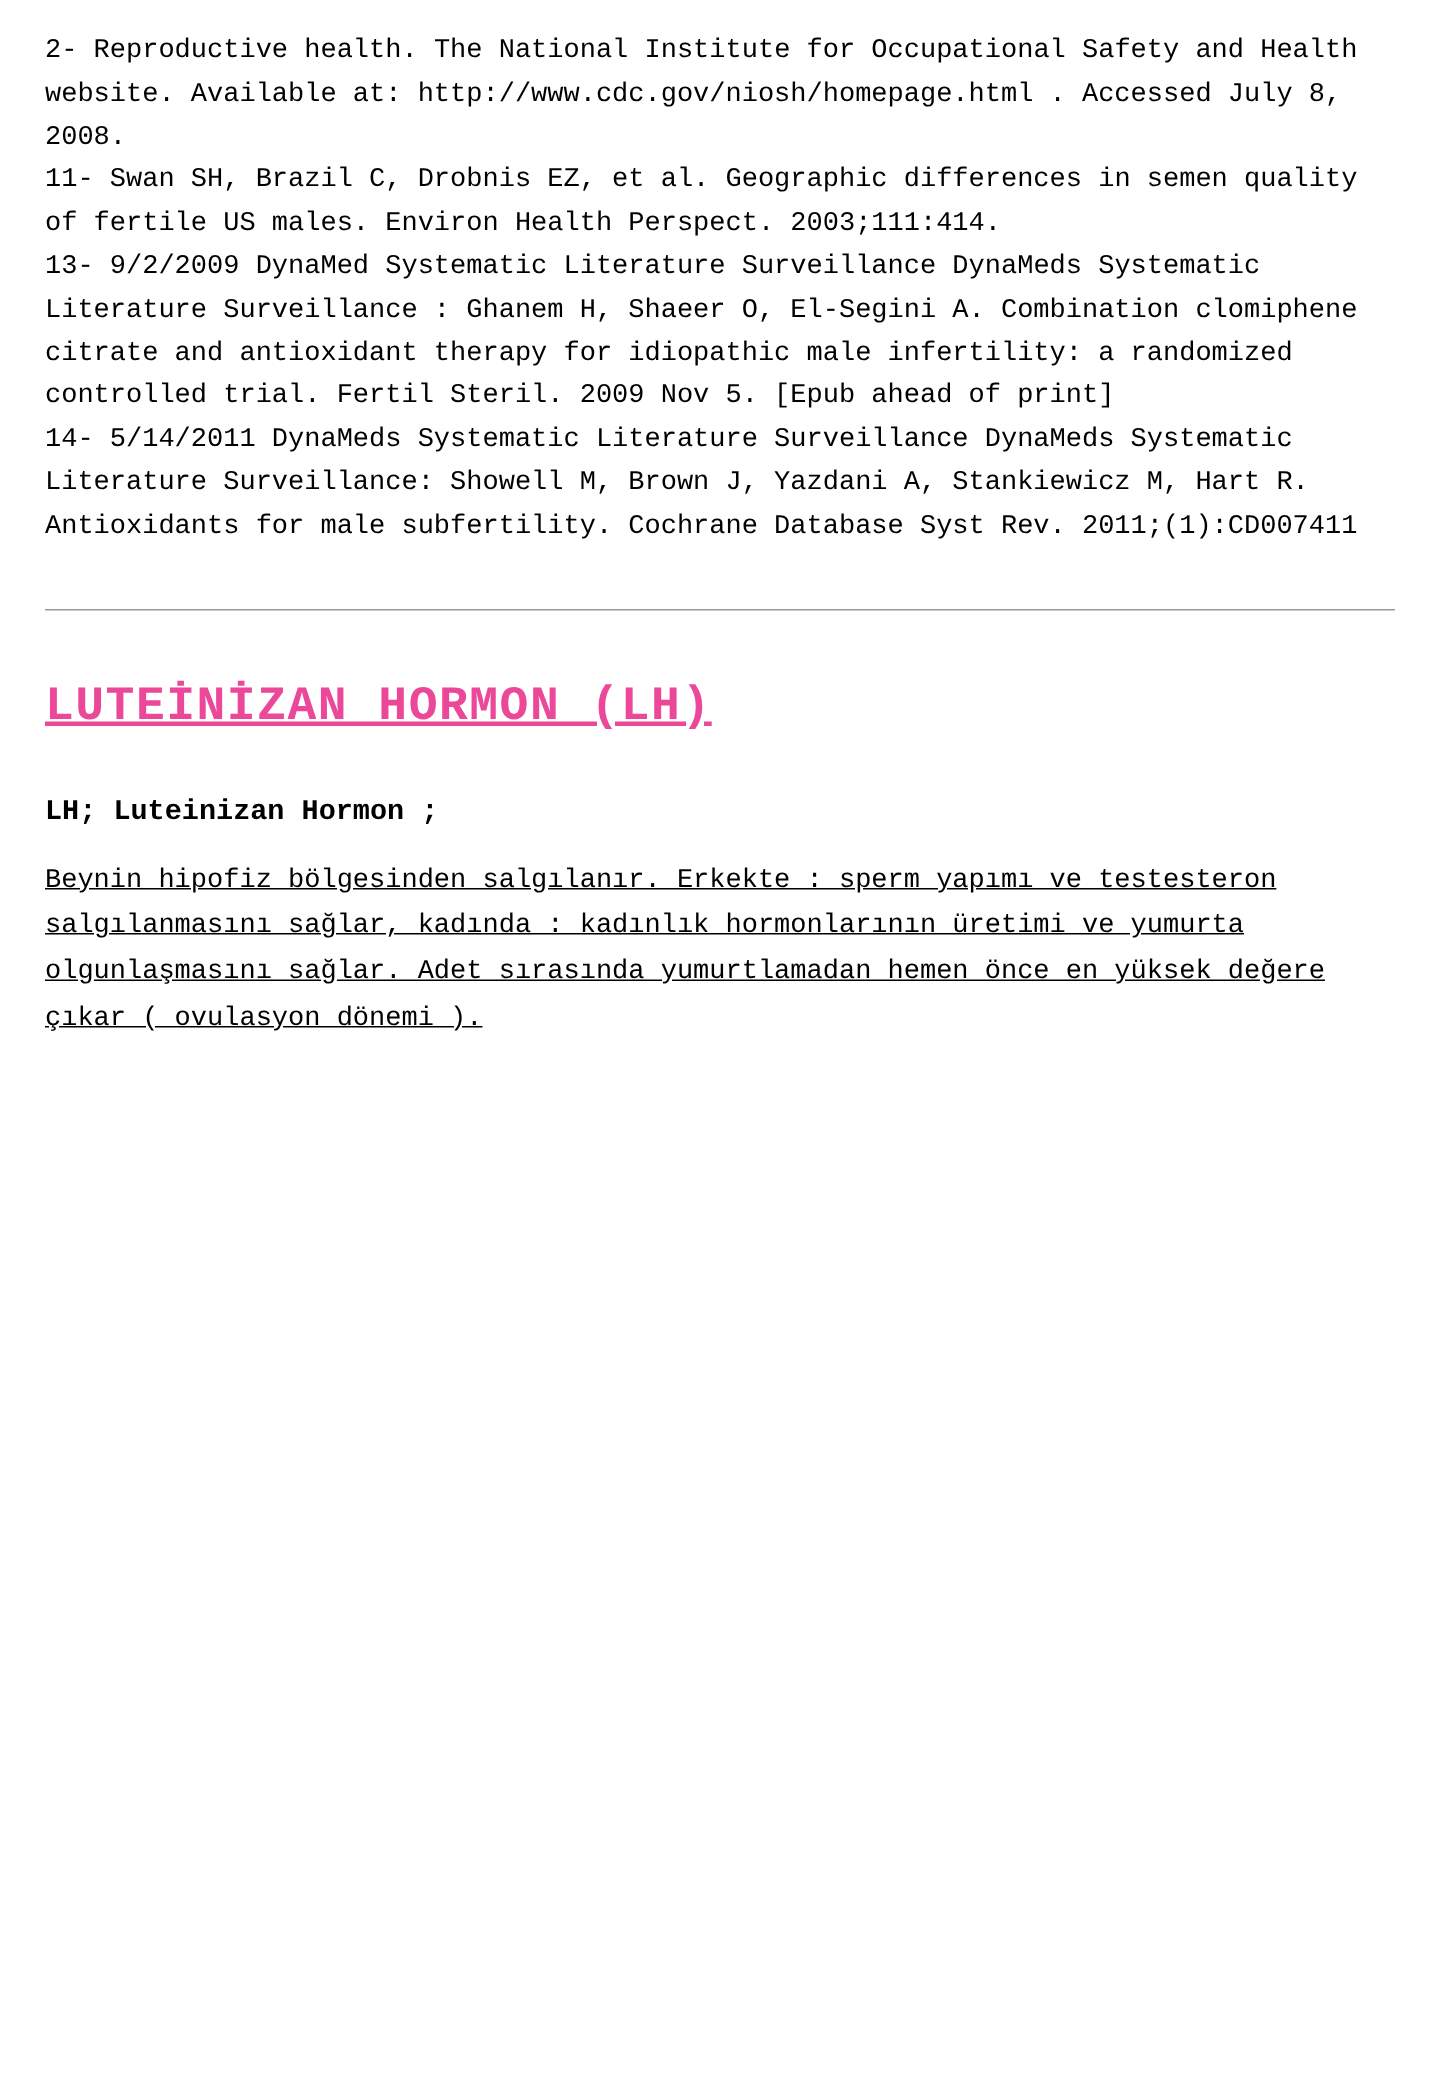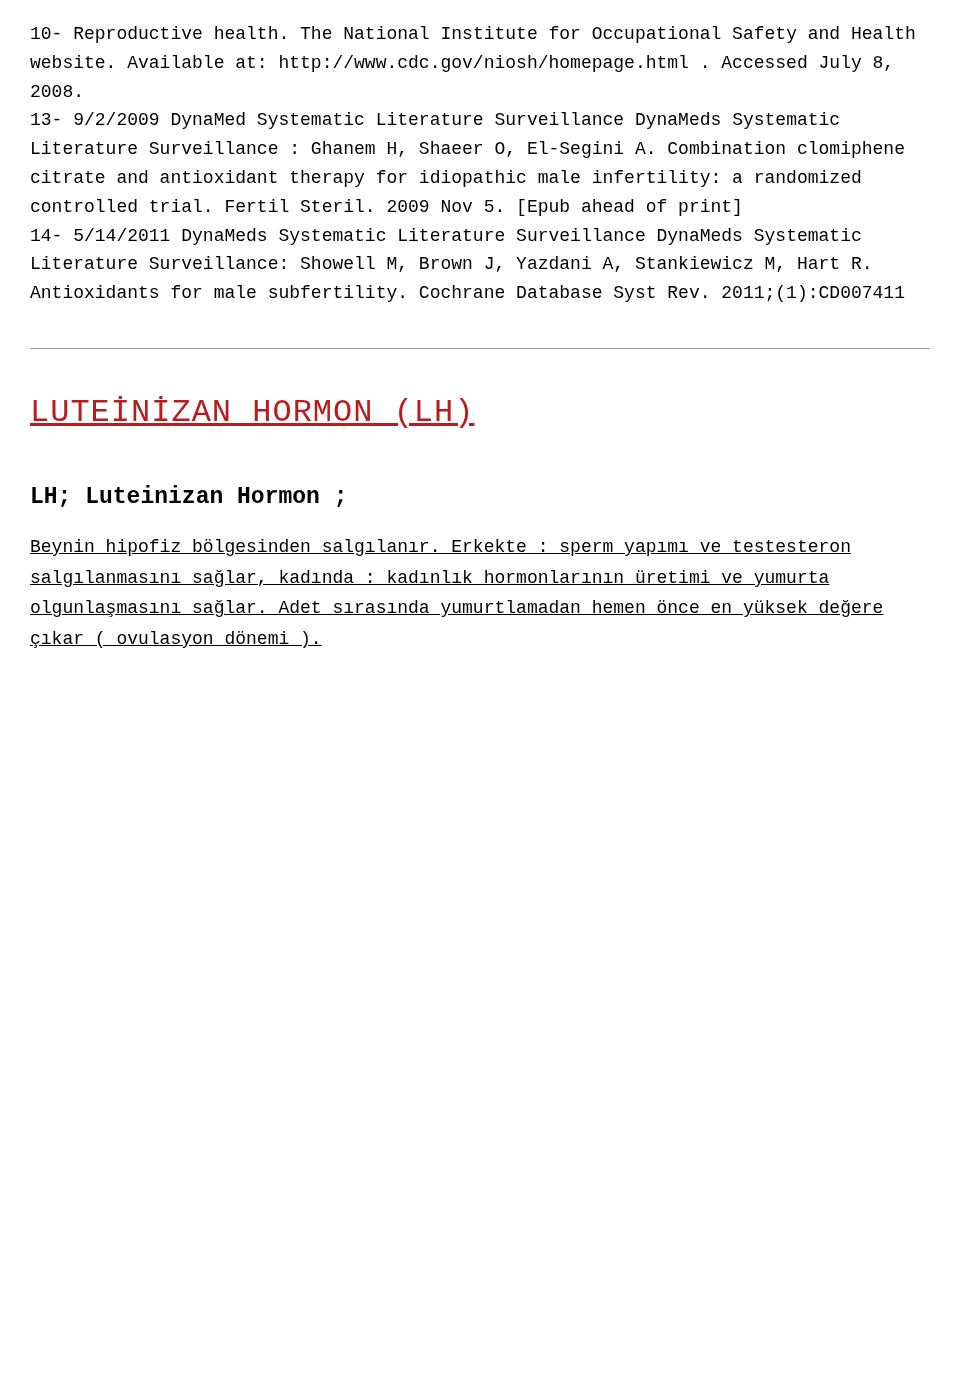--- a/index.html
+++ b/index.html
@@ -34,54 +34,55 @@
 
     .divider {
       border: none;
       border-top: 1.5px solid #999999;
       margin: 40px 0;
     }
 
     .section-heading {
       font-family: 'Courier New', Courier, monospace;
       font-size: 32px;
-      font-weight: normal;
-      color: #b91c1c;
+      font-weight: bold;
+      color: #ec4899;
       text-decoration: underline;
-      margin-bottom: 41px;
+      margin-bottom: 30px;
       letter-spacing: 1px;
     }
 
     .definition-block {
       font-family: 'Courier New', Courier, monospace;
       font-size: 18px;
       line-height: 1.7;
       color: #000000;
     }
 
     .definition-term {
       font-weight: bold;
       margin-bottom: 15px;
-      font-size: 23px;
+      font-size: 19px;
     }
 
     .definition-body {
       font-size: 18px;
       line-height: 1.7;
       text-decoration: underline;
     }
   </style>
 </head>
 <body>
 
 <div class="references-block">
 
 
-  <p class="ref-text"><span>10- Reproductive health.</span><span> The National Institute for Occupational Safety and Health website. Available at: http://www.cdc.gov/niosh/homepage.html . Accessed July 8, 2008.</span></p>
+  <p class="ref-text"><span>2- Reproductive health.</span><span> The National Institute for Occupational Safety and Health website. Available at: http://www.cdc.gov/niosh/homepage.html . Accessed July 8, 2008.</span></p>
 
+  <p class="ref-text"><span>11- Swan SH, Brazil C, Drobnis EZ, et al.</span><span> Geographic differences in semen quality of fertile US males. Environ Health Perspect. 2003;111:414.</span></p>
 
 
   <p class="ref-text"><span>13- 9/2/2009 DynaMed Systematic Literature Surveillance</span><span> DynaMeds Systematic Literature Surveillance : Ghanem H, Shaeer O, El-Segini A. Combination clomiphene citrate and antioxidant therapy for idiopathic male infertility: a randomized controlled trial. Fertil Steril. 2009 Nov 5. [Epub ahead of print]</span></p>
 
   <p class="ref-text"><span>14- 5/14/2011 DynaMeds Systematic Literature Surveillance</span><span> DynaMeds Systematic Literature Surveillance: Showell M, Brown J, Yazdani A, Stankiewicz M, Hart R. Antioxidants for male subfertility. Cochrane Database Syst Rev. 2011;(1):CD007411</span></p>
 
 </div>
 
 <hr class="divider">
 

